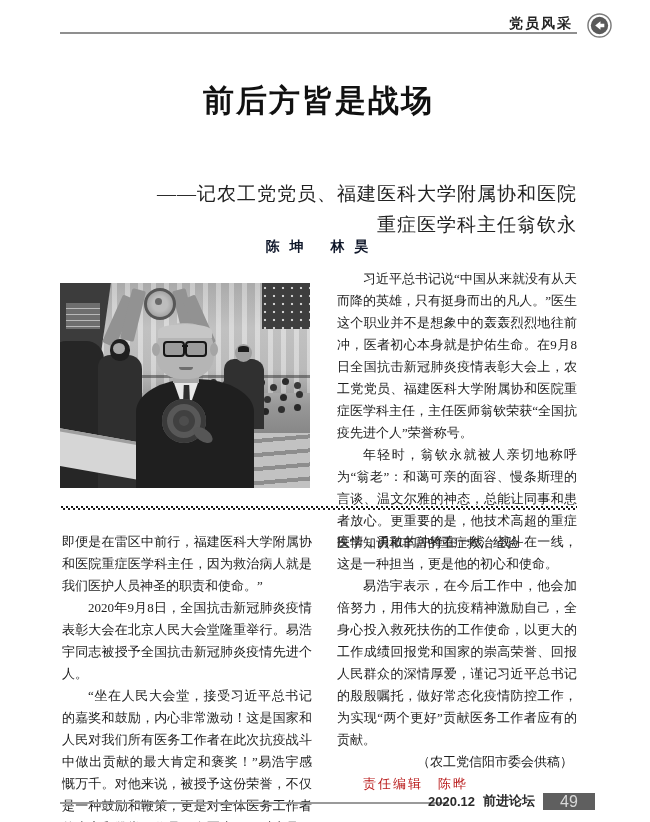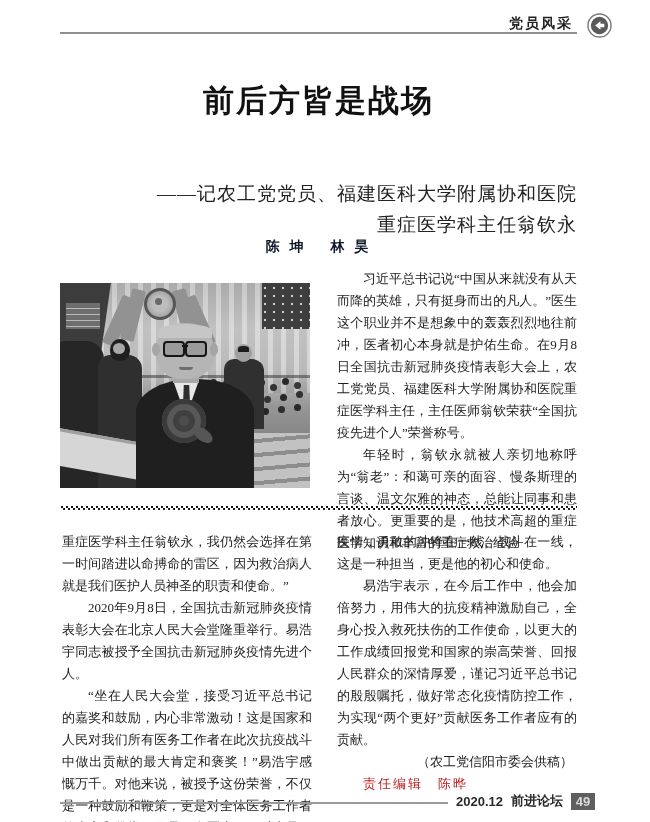--- a/index.html
+++ b/index.html
@@ -50,22 +50,22 @@
       radial-gradient(circle at 4.5px 4px,#161616 1.1px,transparent 1.5px);
     background-size:5px 6px;background-repeat:repeat-x;
   }
   
   .footer-rule{position:absolute;left:60px;top:802px;width:388px;height:2px;background:#9a9a9a;}
   .footer-meta{
     position:absolute;top:792px;right:55px;height:18px;display:flex;align-items:center;gap:8px;
     font-family:"Liberation Sans","DejaVu Sans",sans-serif;font-weight:bold;font-size:13px;color:#2a2a2a;
   }
   .page-box{
-    width:24px;height:17px;background:#5f5f5f;color:#d9d9d9;text-align:center;
-    line-height:17px;font-size:13px;font-weight:bold;
+    width:52px;height:17px;background:#5f5f5f;color:#d9d9d9;text-align:center;
+    line-height:17px;font-size:16px;font-weight:normal;
   }
   
   .photo{
     position:absolute;left:60px;top:283px;width:250px;height:205px;overflow:hidden;
     background:linear-gradient(180deg,#b3b3b3 0%,#cbcbcb 22%,#c4c4c4 42%,#979797 60%,#7d7d7d 82%,#8a8a8a 100%);
   }
   .ph{position:absolute;}
   .ph-curtains{left:0;top:0;width:250px;height:110px;
     background:repeating-linear-gradient(90deg,rgba(255,255,255,.28) 0 5px,rgba(0,0,0,.05) 5px 13px);}
   .ph-drape-left{left:-18px;top:-14px;width:60px;height:150px;background:#3c3c3c;transform:rotate(8deg);}
@@ -167,21 +167,21 @@
 </div>
 
 <div class="col intro-col">
   <p>习近平总书记说“中国从来就没有从天而降的英雄，只有挺身而出的凡人。”医生这个职业并不是想象中的轰轰烈烈地往前冲，医者初心本身就是护佑生命。在9月8日全国抗击新冠肺炎疫情表彰大会上，农工党党员、福建医科大学附属协和医院重症医学科主任，主任医师翁钦荣获“全国抗疫先进个人”荣誉称号。</p>
   <p>年轻时，翁钦永就被人亲切地称呼为“翁老”：和蔼可亲的面容、慢条斯理的言谈、温文尔雅的神态，总能让同事和患者放心。更重要的是，他技术高超的重症医学知识和丰富的重症救治经验</p>
 </div>
 
 <div class="section-divider"></div>
 
 <div class="col left-col">
-  <p class="cont">重症医学科主任翁钦永，我仍然会选择在第一时间踏进以命搏命的雷区，因为救治病人就是我们医护人员神圣的职责和使命。”</p>
+  <p class="cont">即便是在雷区中前行，福建医科大学附属协和医院重症医学科主任，因为救治病人就是我们医护人员神圣的职责和使命。”</p>
   <p>2020年9月8日，全国抗击新冠肺炎疫情表彰大会在北京人民大会堂隆重举行。易浩宇同志被授予全国抗击新冠肺炎疫情先进个人。</p>
   <p>“坐在人民大会堂，接受习近平总书记的嘉奖和鼓励，内心非常激动！这是国家和人民对我们所有医务工作者在此次抗疫战斗中做出贡献的最大肯定和褒奖！”易浩宇感慨万千。对他来说，被授予这份荣誉，不仅是一种鼓励和鞭策，更是对全体医务工作者的肯定和赞赏。作是一名医生，同时也是一名农工党党员，面对突如其来的严重</p>
 </div>
 
 <div class="col right-col">
   <p class="cont">疫情，勇敢的冲锋在一线、战斗在一线，这是一种担当，更是他的初心和使命。</p>
   <p>易浩宇表示，在今后工作中，他会加倍努力，用伟大的抗疫精神激励自己，全身心投入救死扶伤的工作使命，以更大的工作成绩回报党和国家的崇高荣誉、回报人民群众的深情厚爱，谨记习近平总书记的殷殷嘱托，做好常态化疫情防控工作，为实现“两个更好”贡献医务工作者应有的贡献。</p>
   <p class="attribution">（农工党信阳市委会供稿）</p>
   <p class="editor-line">责任编辑　陈晔</p>
 </div>

